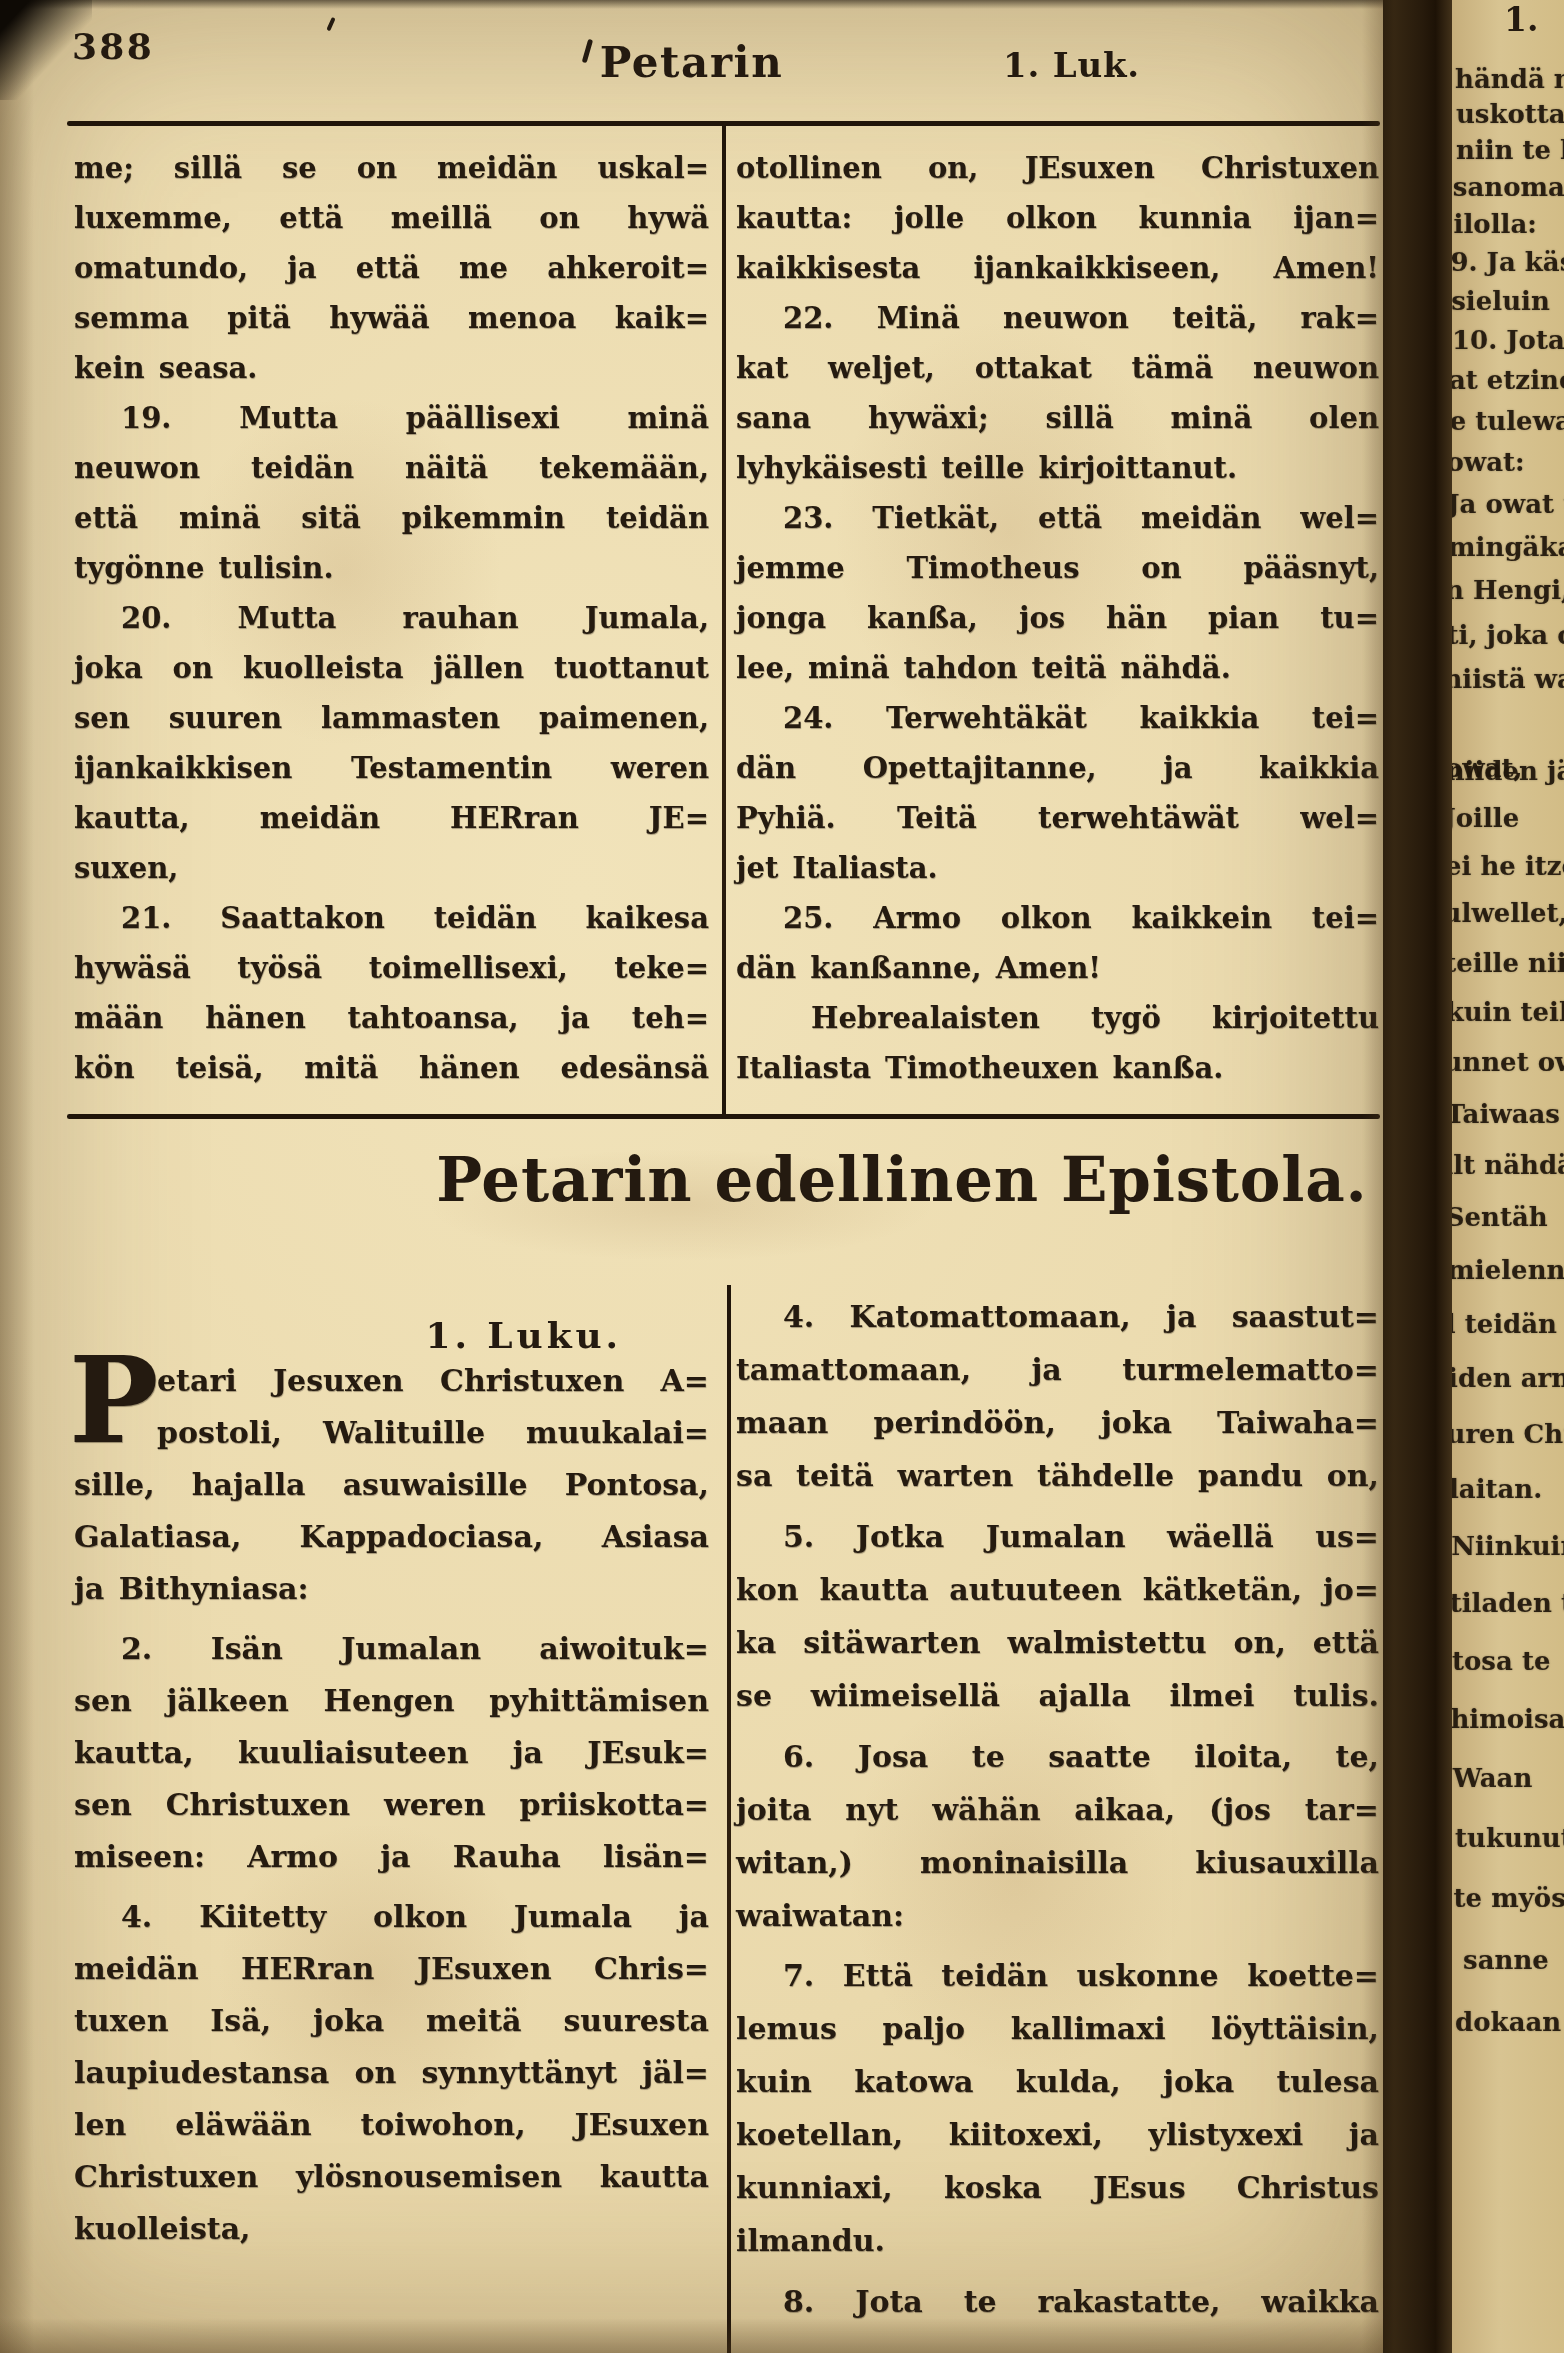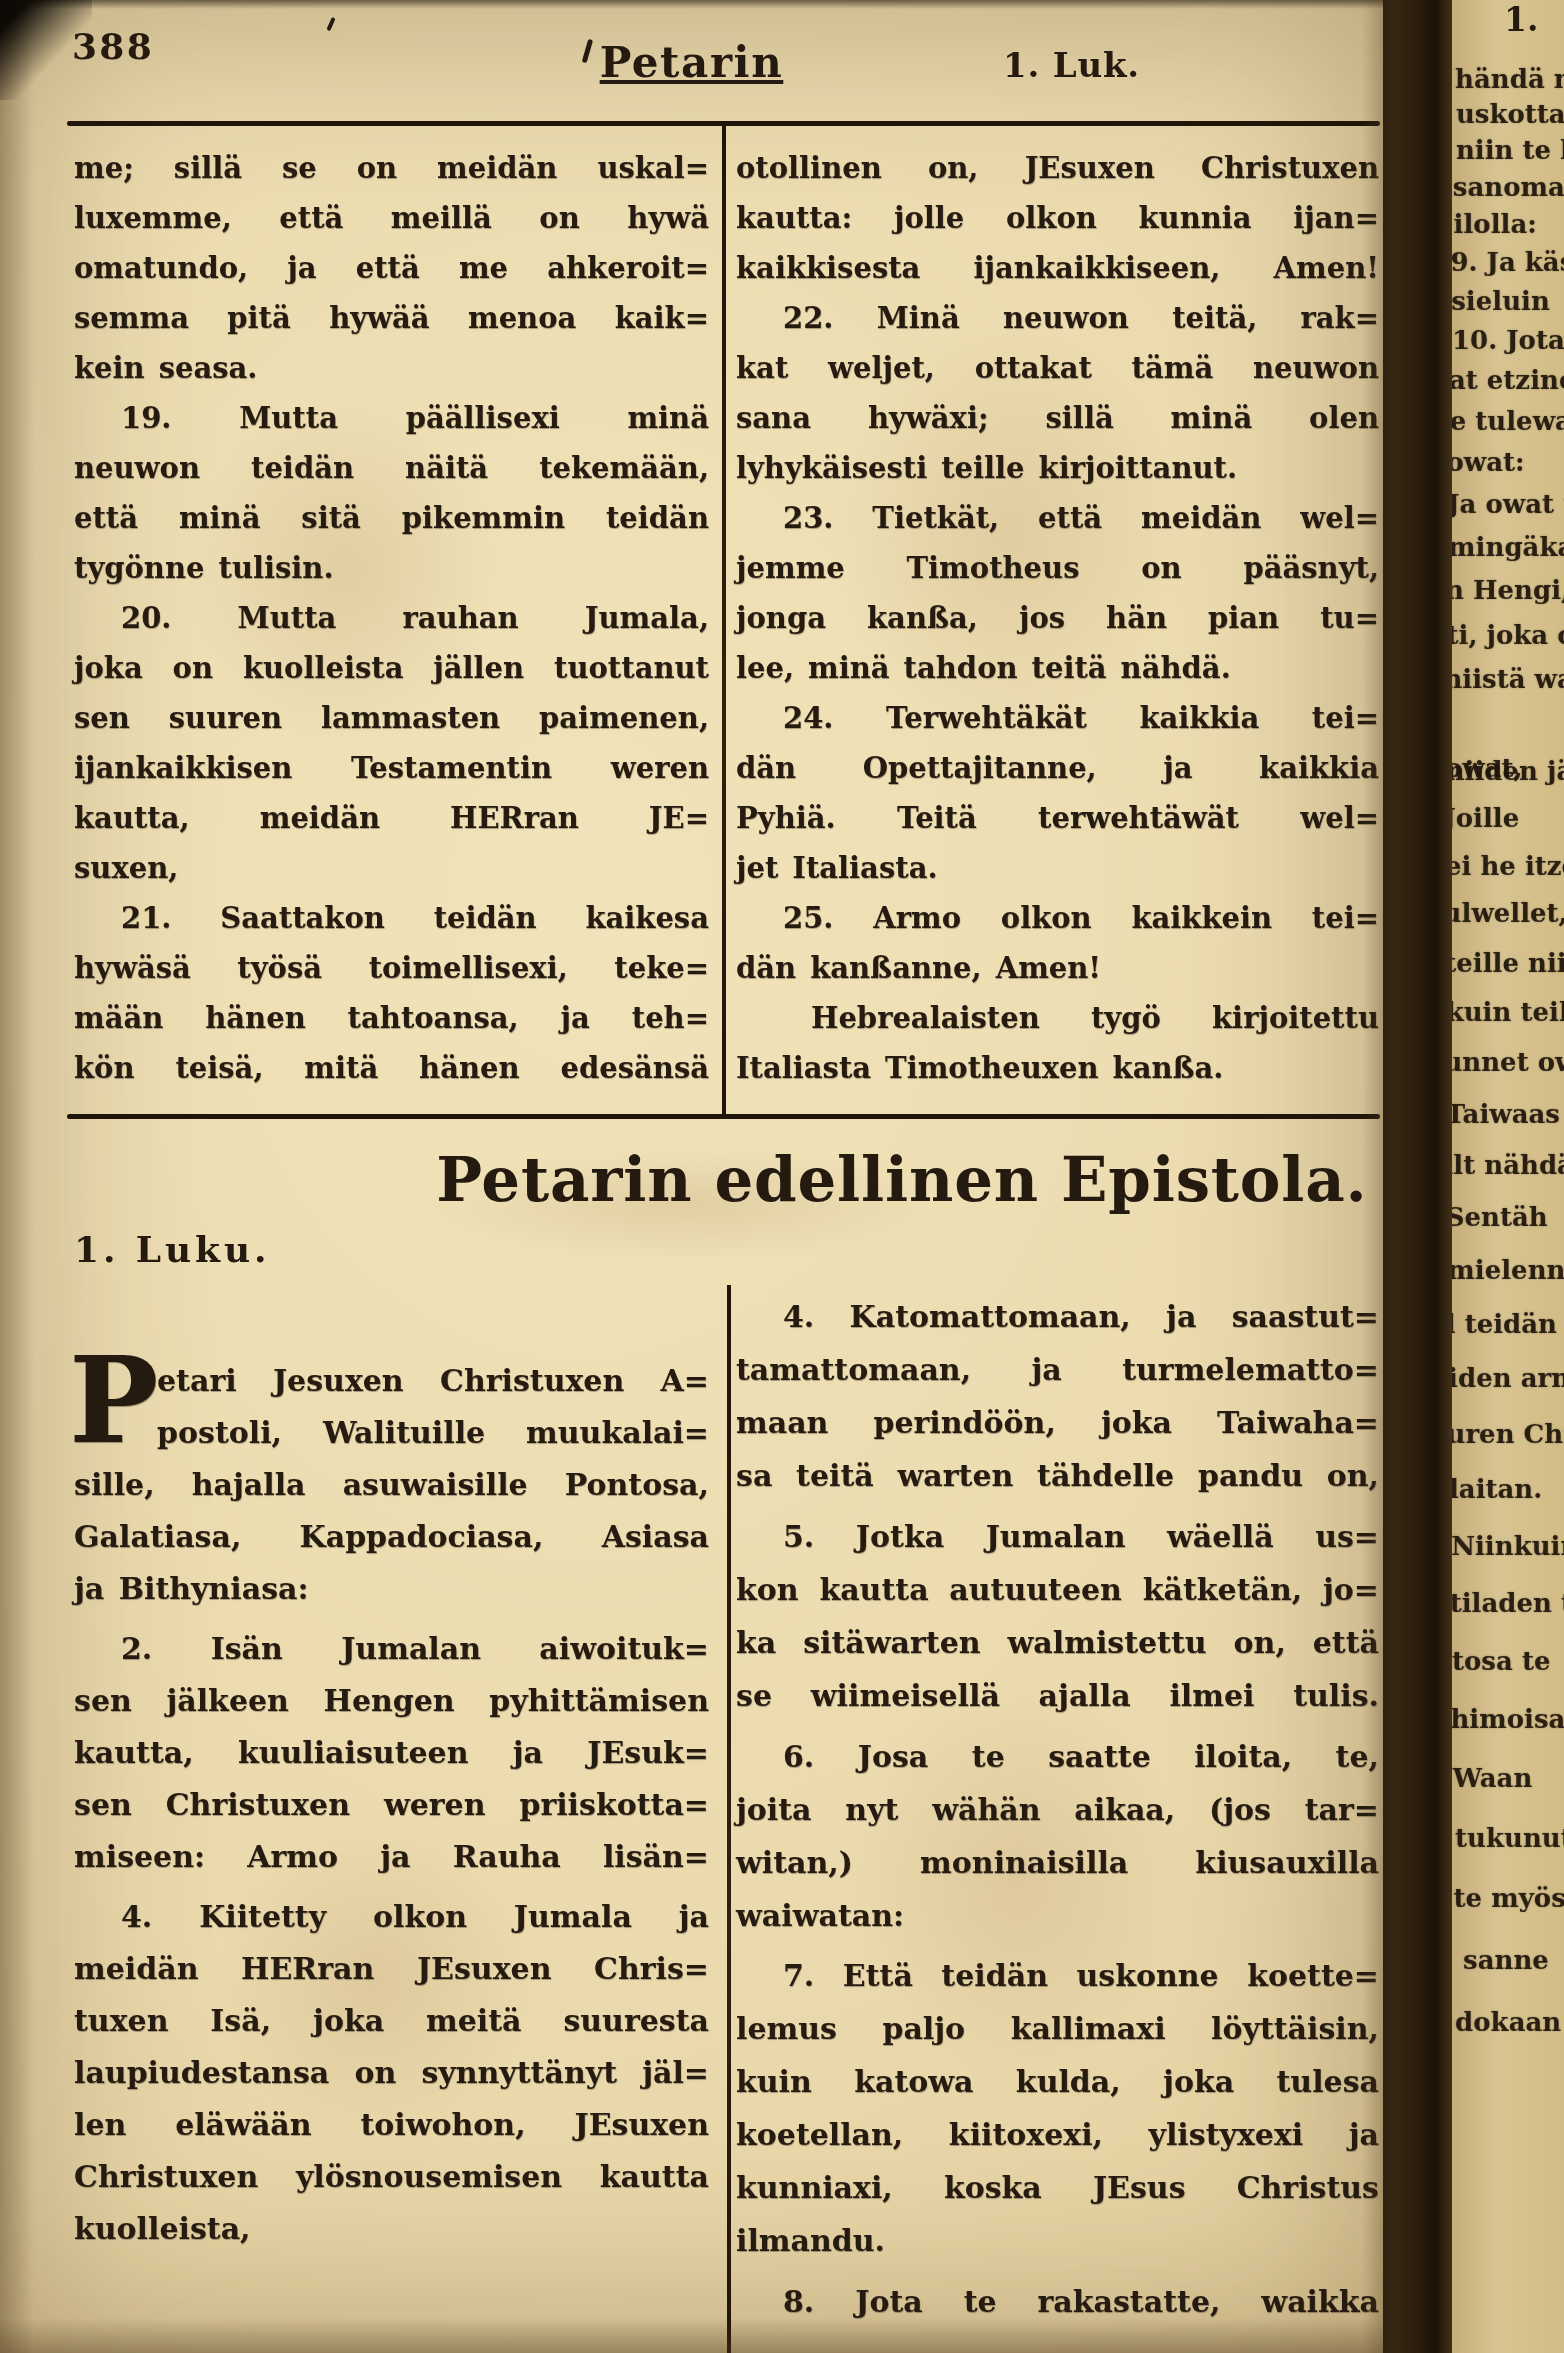--- a/index.html
+++ b/index.html
@@ -16,21 +16,21 @@
     background:radial-gradient(120% 90% at 42% 38%, #f1e3ba 0%, #ead9ac 55%, #dcc794 100%);
   }
   .vignette{position:absolute;inset:0;box-shadow:inset 0 0 172px 31px rgba(92,66,30,0.30);}
   .edge-top{position:absolute;left:0;top:0;width:100%;height:9.4px;background:linear-gradient(rgba(20,13,5,0.55),rgba(20,13,5,0));}
   .edge-left{position:absolute;left:0;top:0;width:34px;height:100%;background:linear-gradient(to right,rgba(80,58,28,0.38),rgba(80,58,28,0));}
   .edge-bottom{position:absolute;left:0;bottom:0;width:100%;height:36px;background:linear-gradient(to top,rgba(80,58,28,0.42),rgba(80,58,28,0));}
   .corner-tl{position:absolute;left:0;top:0;width:92px;height:100px;background:linear-gradient(133deg,#0e0a05 16%,rgba(14,10,5,0) 60%);}
 
   
   .h-pageno{position:absolute;left:72px;top:25px;font-size:36px;font-weight:700;letter-spacing:2.3px;}
-  .h-title{position:absolute;left:0;top:38px;width:1383px;text-align:center;font-size:42px;font-weight:700;letter-spacing:1.6px;text-decoration:underline;}
+  .h-title{position:absolute;left:0;top:38px;width:1383px;text-align:center;font-size:42px;font-weight:700;letter-spacing:1.6px;}
   .h-chap{position:absolute;left:1003px;top:45px;font-size:34px;font-weight:700;letter-spacing:0.8px;}
 
   .rule{position:absolute;background:#20150a;height:4.7px;border-radius:2.3px;}
   .rule-top{left:67px;top:121px;width:1313px;}
   .rule-mid{left:67px;top:1114px;width:1313px;}
   .divider{position:absolute;width:3.9px;background:linear-gradient(#20150a,#30200f 60%,#20150a);}
   .divider-upper{left:722px;top:124px;height:991px;}
   .divider-lower{left:727px;top:1285px;height:1069px;}
 
   
@@ -58,21 +58,21 @@
   .dropcap{
     position:absolute;left:69px;top:1341px;font-size:119px;line-height:1;
     font-weight:700;color:#241a10;text-shadow:0.8px 0.8px 0.8px rgba(37,27,16,0.4);
   }
 
   .epistle-heading{
     position:absolute;left:15.6px;top:1144px;width:1352px;text-align:right;
     font-size:61px;font-weight:700;letter-spacing:0.8px;
   }
   .chapter-heading{
-    position:absolute;left:74px;top:1228px;width:548px;text-align:left;
+    position:absolute;left:74px;top:1314px;width:548px;text-align:right;
     font-size:36px;font-weight:700;letter-spacing:3.9px;
   }
 
   
   .gutter{
     position:absolute;left:1362px;top:0;width:92px;height:2354px;
     background:linear-gradient(to right,
       rgba(84,62,32,0) 0%, rgba(84,62,32,0.45) 35%,
       rgba(40,27,12,0.9) 66%, #1d1206 80%, rgba(74,56,30,0.92) 100%);
   }

